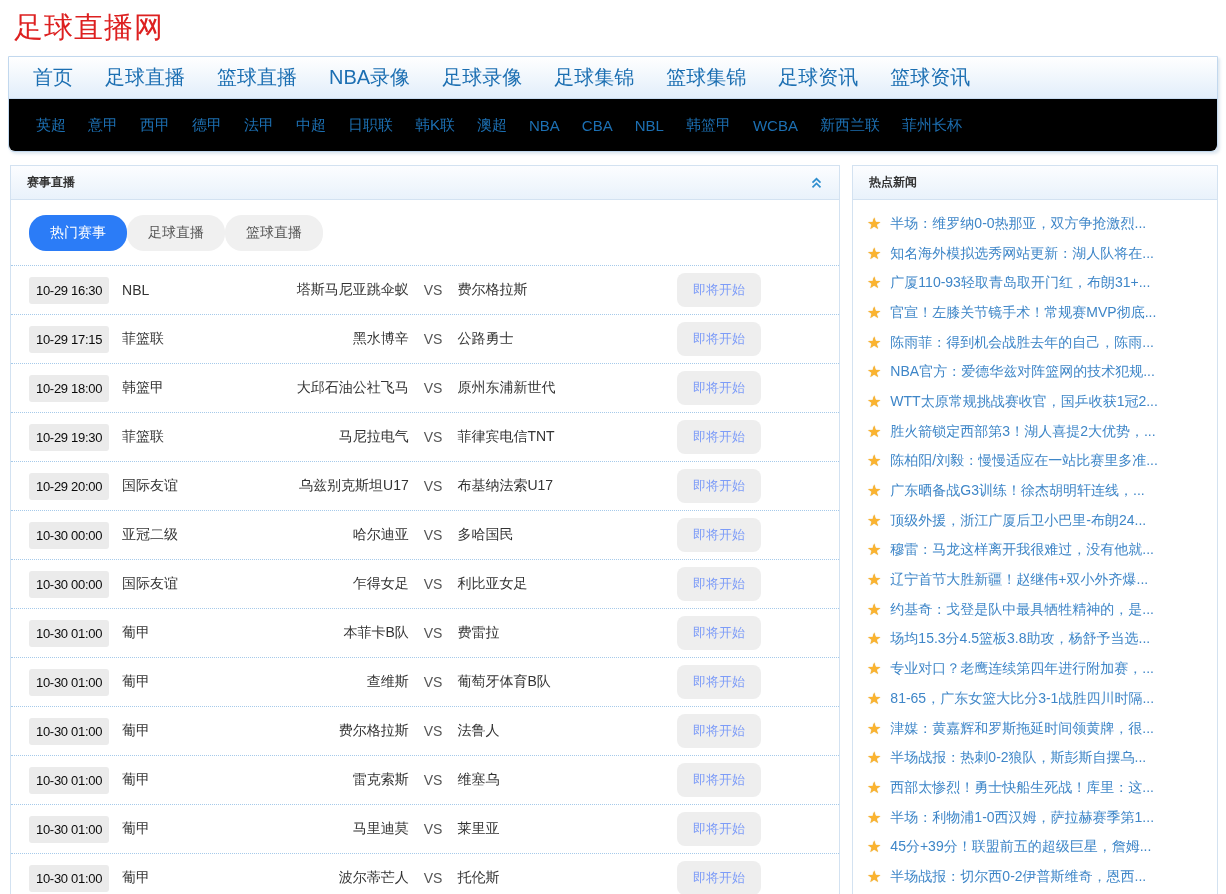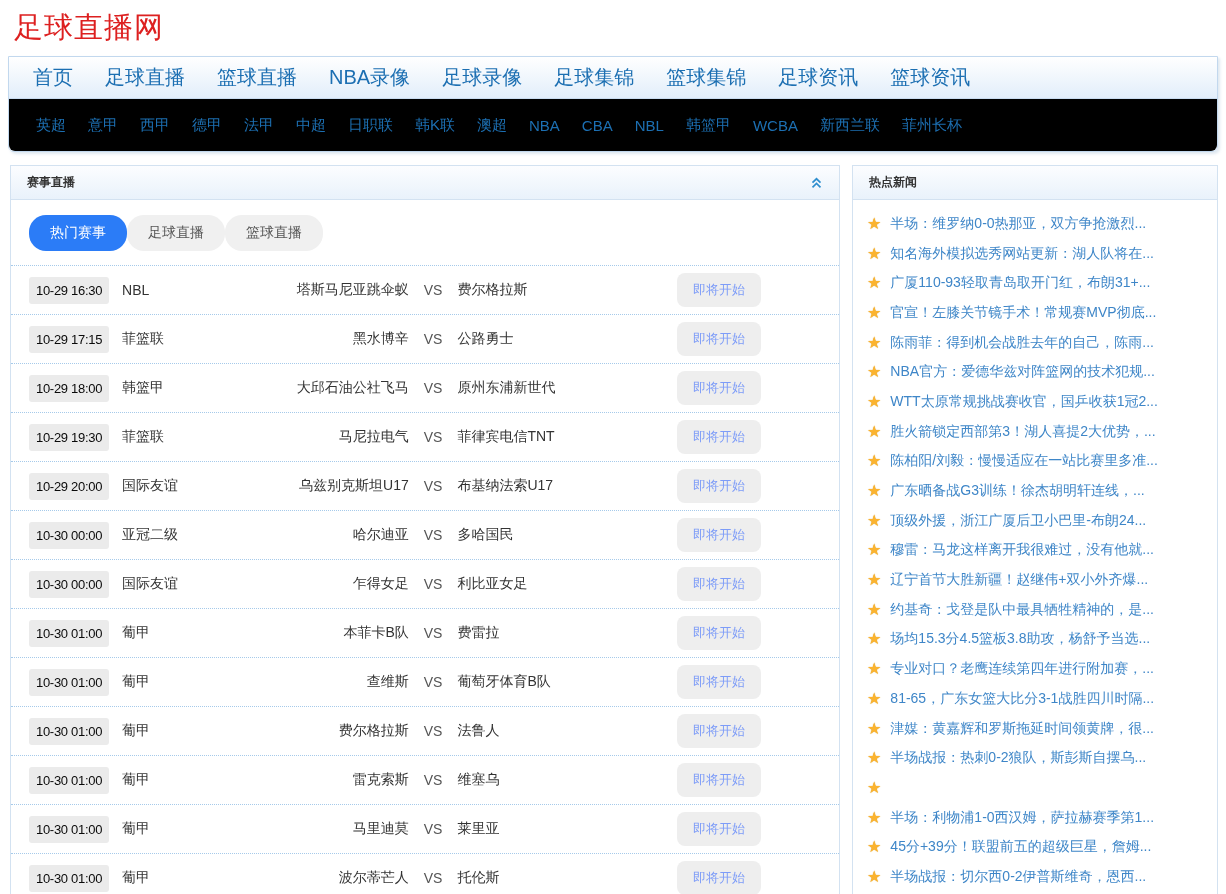--- a/index.html
+++ b/index.html
@@ -356,20 +356,21 @@
           <span class="news-text">津媒：黄嘉辉和罗斯拖延时间领黄牌，很...</span>
         </div>
 
         <div class="news-item">
           <span class="star">★</span>
           <span class="news-text">半场战报：热刺0-2狼队，斯彭斯自摆乌...</span>
         </div>
 
         <div class="news-item">
           <span class="star">★</span>
+          <span class="news-text">西部太惨烈！勇士快船生死战！库里：这...</span>
         </div>
 
         <div class="news-item">
           <span class="star">★</span>
           <span class="news-text">半场：利物浦1-0西汉姆，萨拉赫赛季第1...</span>
         </div>
 
         <div class="news-item">
           <span class="star">★</span>
           <span class="news-text">45分+39分！联盟前五的超级巨星，詹姆...</span>

